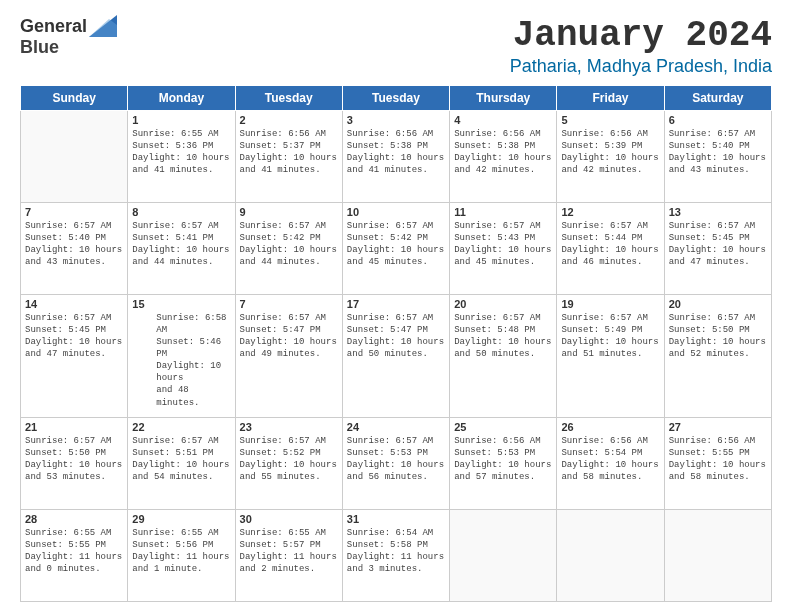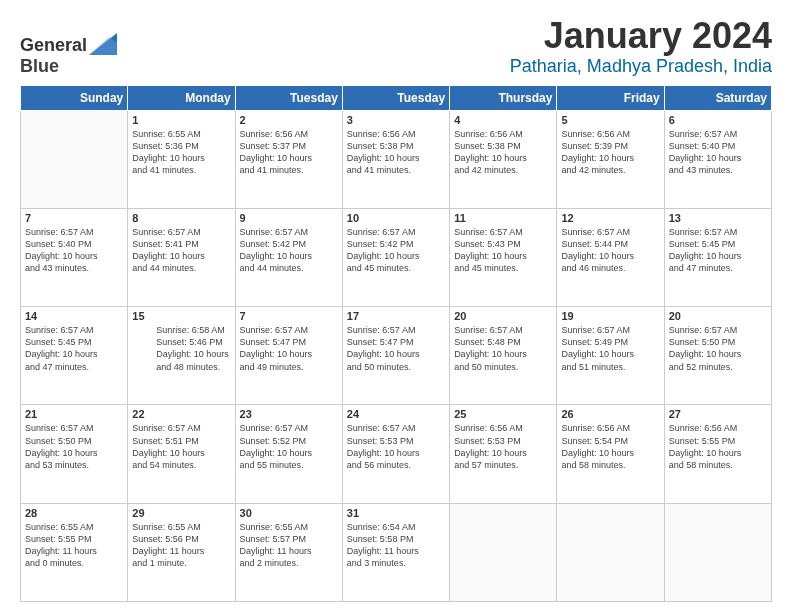--- a/index.html
+++ b/index.html
@@ -13,50 +13,51 @@
     .page {
       width: 792px;
       height: 612px;
       padding: 16px 20px 10px 20px;
       display: flex;
       flex-direction: column;
     }
     .header {
       display: flex;
       justify-content: space-between;
-      align-items: flex-end;
+      align-items: flex-start;
       margin-bottom: 8px;
     }
     .title-area {
       text-align: right;
     }
     .month-title {
       font-size: 36px;
       font-weight: bold;
       color: #333;
       line-height: 1.1;
+      font-family: Liberation Mono, monospace;
     }
     .location-title {
       font-size: 18px;
       color: #0369a1;
       font-weight: normal;
     }
     .calendar-table {
       width: 100%;
       border-collapse: collapse;
       flex: 1;
     }
     .calendar-table thead tr th {
       background-color: #2e6db4;
       color: #fff;
       font-size: 12px;
       font-weight: bold;
       padding: 5px 4px;
       border: 1px solid #fff;
-      text-align: right;
+      text-align: center;
     }
     .calendar-table tbody tr td {
       border: 1px solid #ccc;
       vertical-align: top;
       padding: 3px 4px;
       font-size: 9.5px;
       color: #333;
       width: calc(100% / 7);
       height: 88px;
     }
@@ -66,20 +67,21 @@
     .day-number {
       font-size: 11px;
       font-weight: bold;
       display: block;
       margin-bottom: 2px;
     }
     .cell-text {
       font-size: 9px;
       line-height: 1.35;
       color: #444;
+      font-family: Liberation Mono, monospace;
     }
     .logo-wrapper {
       display: flex;
       flex-direction: column;
       align-items: flex-start;
     }
     .logo-row {
       display: flex;
       align-items: center;
     }

